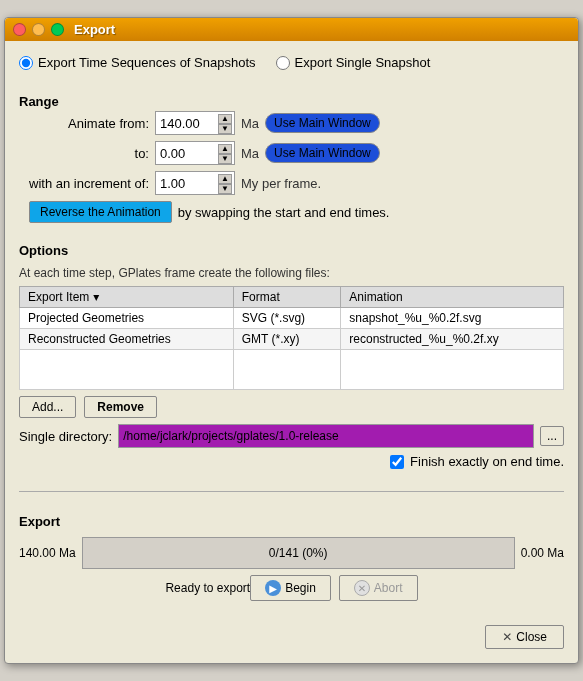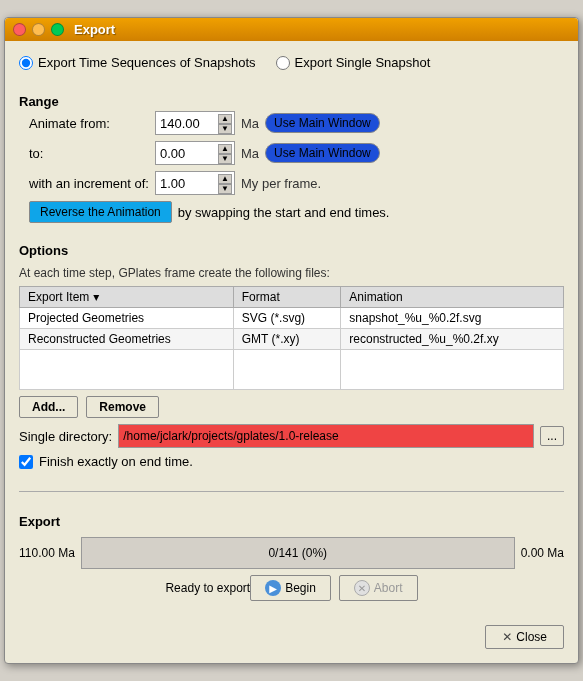--- a/index.html
+++ b/index.html
@@ -71,21 +71,21 @@
       display: flex;
       flex-direction: column;
       gap: 6px;
       padding-left: 10px;
     }
     .range-row {
       display: flex;
       align-items: center;
       gap: 6px;
     }
-    .range-label { min-width: 120px; }
+    .range-label { min-width: 120px; text-align: right; }
     .spin-input {
       width: 80px;
       height: 24px;
       border: 1px solid #999;
       background: white;
       padding: 2px 4px;
       display: flex;
       align-items: center;
       position: relative;
     }
@@ -160,47 +160,48 @@
     }
     .add-btn, .remove-btn {
       padding: 3px 12px;
       background: #ece9d8;
       border: 1px solid #888;
       border-radius: 2px;
       cursor: pointer;
       font-size: 12px;
       font-weight: bold;
     }
-    .add-btn { font-weight: bold; }
+    .add-btn { font-weight: normal; }
     .target-row {
       display: flex;
       align-items: center;
       gap: 6px;
     }
     .target-label { white-space: nowrap; }
     .target-input {
       flex: 1;
       height: 24px;
       border: 1px solid #999;
-      background: #ef4444;
+      background: #a21caf;
       padding: 2px 4px;
       font-size: 12px;
     }
     .browse-btn {
       padding: 2px 6px;
       background: #ece9d8;
       border: 1px solid #888;
       border-radius: 2px;
       cursor: pointer;
       font-size: 12px;
     }
     .checkbox-row {
       display: flex;
       align-items: center;
       gap: 6px;
+      justify-content: flex-end;
     }
     input[type="checkbox"] { width: 14px; height: 14px; }
     .divider {
       height: 1px;
       background: #aaa;
       margin: 2px 0;
     }
     .export-section {
       display: flex;
       flex-direction: column;
@@ -420,21 +421,21 @@
         <input type="checkbox" checked="" style="">
         <span>Finish exactly on end time.</span>
       </div>
     </div>
 
     <div class="divider"></div>
 
     <div class="export-section">
       <div class="section-title">Export</div>
       <div class="progress-row">
-        <span class="progress-label-left">110.00 Ma</span>
+        <span class="progress-label-left">140.00 Ma</span>
         <div class="progress-bar-wrapper">
           <div class="progress-bar-fill" style="width: 0%"></div>
           <span class="progress-text">0/141 (0%)</span>
         </div>
         <span class="progress-label-right">0.00 Ma</span>
       </div>
       <div class="status-buttons-row">
         <span class="status-text">Ready to export</span>
         <div class="action-buttons">
           <button class="begin-btn">

